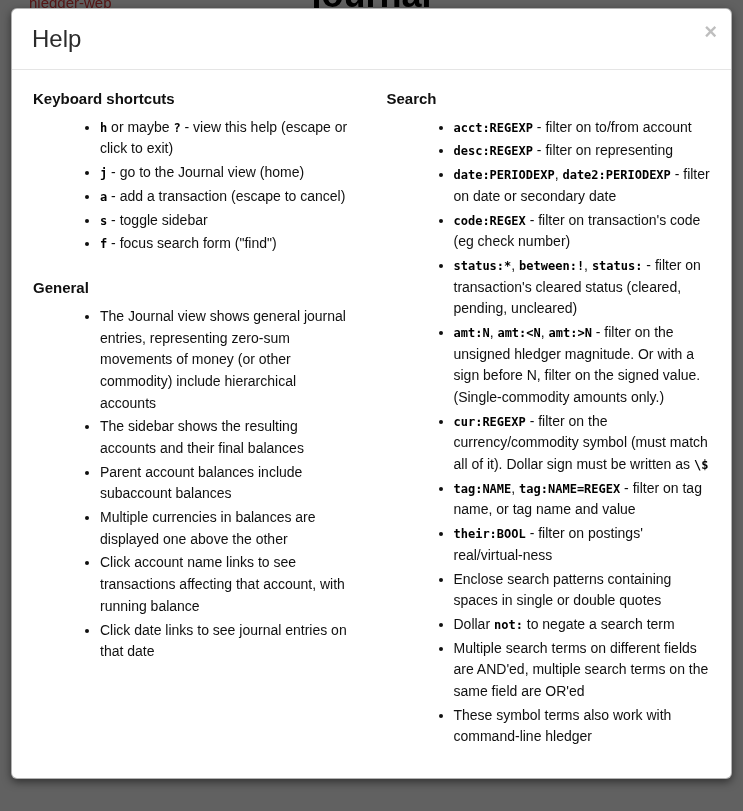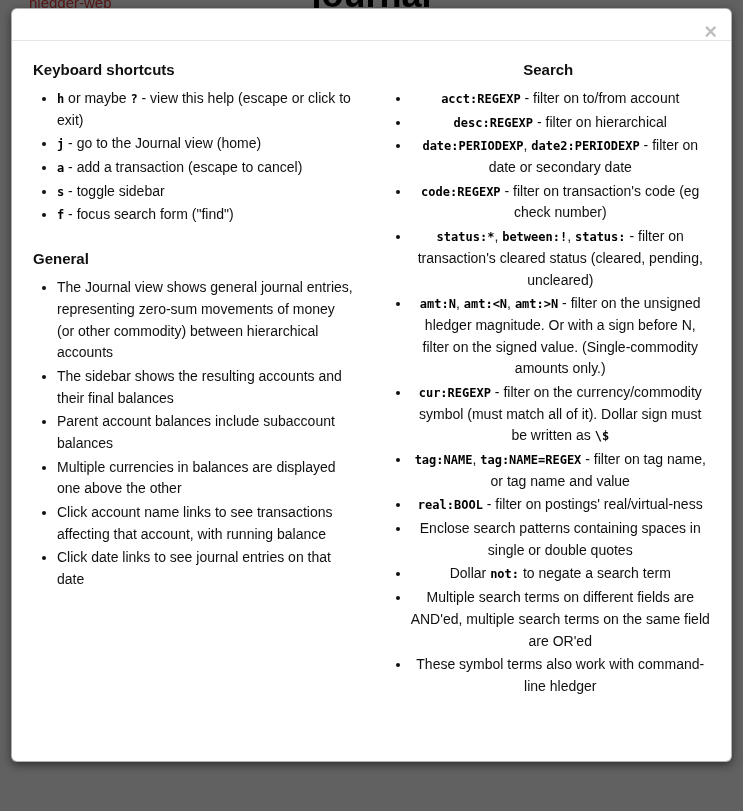--- a/index.html
+++ b/index.html
@@ -34,87 +34,88 @@
   .modal-title {
     margin: 0; font-size: 24px; font-weight: 500; color: #2b2b2b; line-height: 1.2;
   }
   .close-btn {
     position: absolute; top: 12px; right: 14px;
     background: none; border: none; padding: 0; cursor: pointer;
     font-size: 22px; font-weight: bold; line-height: 1;
     color: #000; opacity: 0.25; font-family: "Liberation Sans", sans-serif;
   }
 
-  .modal-body { display: flex; padding: 6px 10px 53px 10px; }
+  .modal-body { display: flex; padding: 6px 10px 20px 10px; }
   .col { width: 50%; }
   .col-left  { padding: 0 16px 0 11px; }
-  .col-right { padding: 0 11px 0 15px; text-align: center; }
+  .col-right { padding: 0 11px 0 15px; }
 
   .section-heading {
     margin: 14px 0 10px 0; font-size: 15px; font-weight: bold; color: #101010;
   }
   .section-heading.spaced { margin-top: 24px; }
 
   ul.help-list {
     margin: 0 0 10px 0; padding-left: 24px;
     font-size: 14px; line-height: 1.55; color: #101010;
   }
-  ul.help-list li { margin-bottom: 2px; }
+  ul.help-list li { margin-bottom: 2px; margin-left: 43px; }
 
   .code {
     font-family: "DejaVu Sans Mono", monospace;
     font-weight: bold; font-size: 12px; color: #000;
   }
 </style>
 </head>
 <body>
 
 <div class="page-bg">
   <a class="brand" href="#">hledger-web</a>
   <div class="page-title">journal</div>
 </div>
 
 <div class="backdrop"></div>
 
 <div class="modal">
   <div class="modal-header">
+    <h4 class="modal-title">Help</h4>
     <button class="close-btn">×</button>
   </div>
   <div class="modal-body">
     <div class="col col-left">
       <h4 class="section-heading">Keyboard shortcuts</h4>
       <ul class="help-list">
           <li><span class="code">h</span><span> or maybe </span><span class="code">?</span><span> - view this help (escape or click to exit)</span></li>
           <li><span class="code">j</span><span> - go to the Journal view (home)</span></li>
           <li><span class="code">a</span><span> - add a transaction (escape to cancel)</span></li>
           <li><span class="code">s</span><span> - toggle sidebar</span></li>
           <li><span class="code">f</span><span> - focus search form ("find")</span></li>
         </ul>
       <h4 class="section-heading spaced">General</h4>
       <ul class="help-list">
-          <li><span>The Journal view shows general journal entries, representing zero-sum movements of money (or other commodity) between hierarchical accounts</span></li>
+          <li><span>The Journal view shows general journal entries, representing zero-sum movements of money (or other commodity) include hierarchical accounts</span></li>
           <li><span>The sidebar shows the resulting accounts and their final balances</span></li>
           <li><span>Parent account balances include subaccount balances</span></li>
           <li><span>Multiple currencies in balances are displayed one above the other</span></li>
           <li><span>Click account name links to see transactions affecting that account, with running balance</span></li>
           <li><span>Click date links to see journal entries on that date</span></li>
         </ul>
     </div>
     <div class="col col-right">
       <h4 class="section-heading">Search</h4>
       <ul class="help-list">
           <li><span class="code">acct:REGEXP</span><span> - filter on to/from account</span></li>
-          <li><span class="code">desc:REGEXP</span><span> - filter on hierarchical</span></li>
+          <li><span class="code">desc:REGEXP</span><span> - filter on representing</span></li>
           <li><span class="code">date:PERIODEXP</span><span>, </span><span class="code">date2:PERIODEXP</span><span> - filter on date or secondary date</span></li>
-          <li><span class="code">code:REGEXP</span><span> - filter on transaction's code (eg check number)</span></li>
+          <li><span class="code">code:REGEX</span><span> - filter on transaction's code (eg check number)</span></li>
           <li><span class="code">status:*</span><span>, </span><span class="code">between:!</span><span>, </span><span class="code">status:</span><span> - filter on transaction's cleared status (cleared, pending, uncleared)</span></li>
           <li><span class="code">amt:N</span><span>, </span><span class="code">amt:&lt;N</span><span>, </span><span class="code">amt:&gt;N</span><span> - filter on the unsigned hledger magnitude. Or with a sign before N, filter on the signed value. (Single-commodity amounts only.)</span></li>
           <li><span class="code">cur:REGEXP</span><span> - filter on the currency/commodity symbol (must match all of it). Dollar sign must be written as </span><span class="code">\$</span></li>
           <li><span class="code">tag:NAME</span><span>, </span><span class="code">tag:NAME=REGEX</span><span> - filter on tag name, or tag name and value</span></li>
-          <li><span class="code">real:BOOL</span><span> - filter on postings' real/virtual-ness</span></li>
+          <li><span class="code">their:BOOL</span><span> - filter on postings' real/virtual-ness</span></li>
           <li><span>Enclose search patterns containing spaces in single or double quotes</span></li>
           <li><span>Dollar </span><span class="code">not:</span><span> to negate a search term</span></li>
           <li><span>Multiple search terms on different fields are AND'ed, multiple search terms on the same field are OR'ed</span></li>
           <li><span>These symbol terms also work with command-line hledger</span></li>
         </ul>
     </div>
   </div>
 </div>
 
 </body></html>

